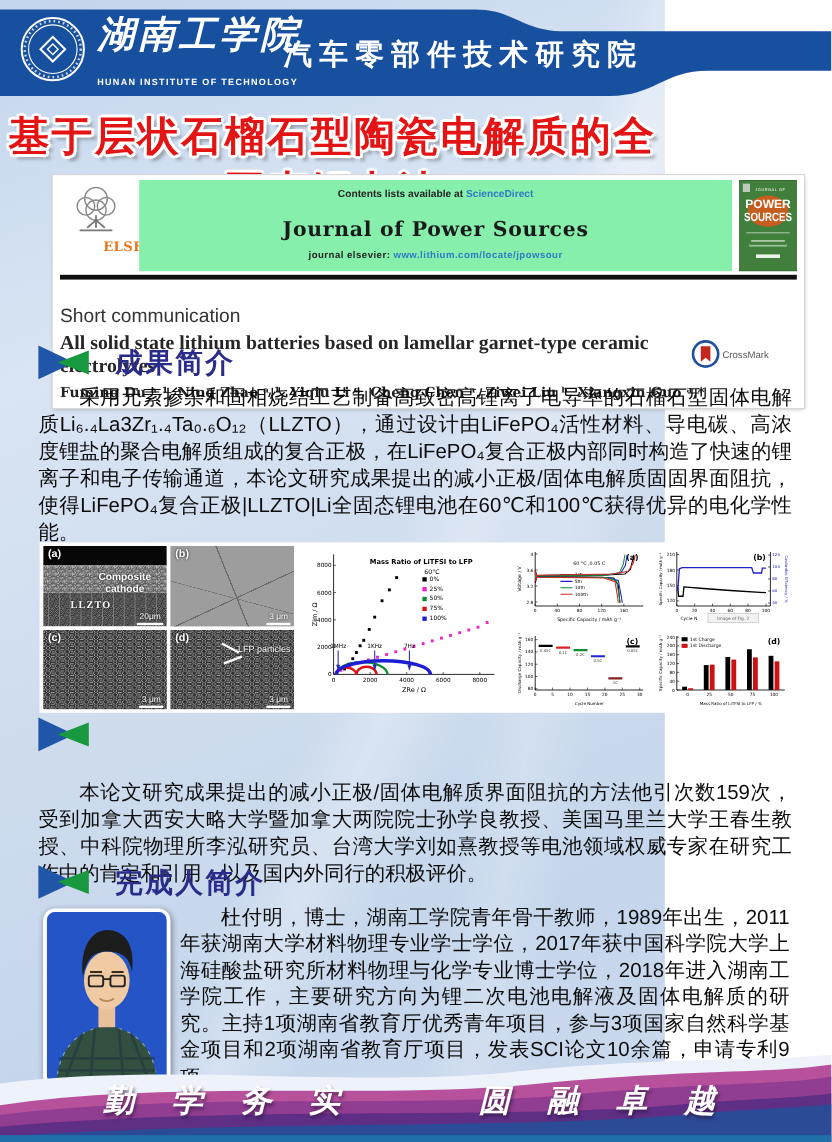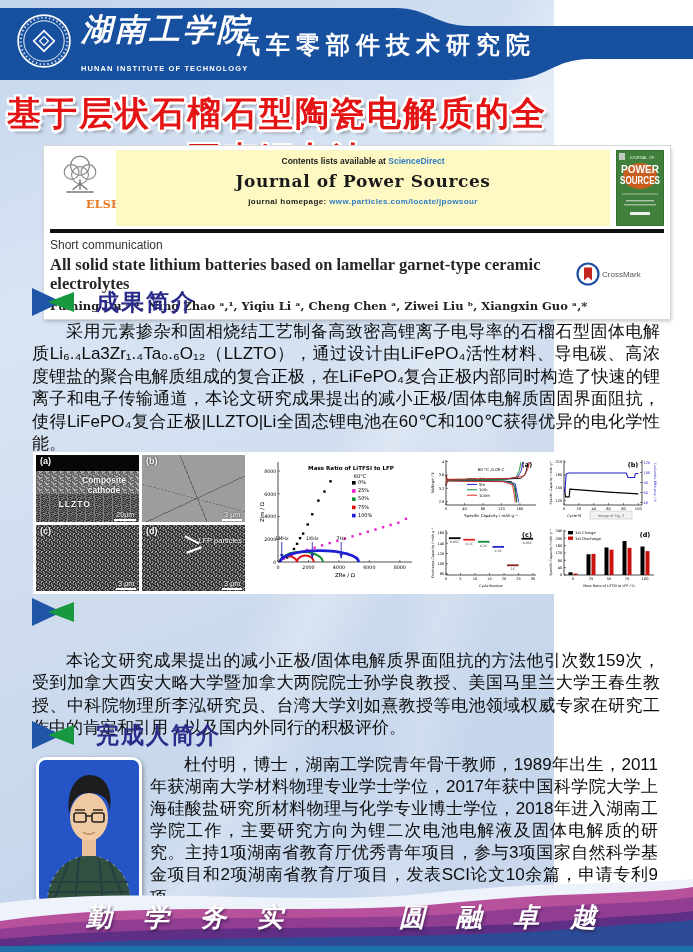--- a/index.html
+++ b/index.html
@@ -16,27 +16,27 @@
 .inst{position:absolute;left:236px;top:29px;color:#fff;font-weight:bold;font-size:24px;letter-spacing:6px;white-space:nowrap;}
 .big-title{position:absolute;top:91px;left:0;width:100%;text-align:center;
   font-family:"DejaVu Serif","Liberation Serif",serif;font-weight:900;font-size:34px;letter-spacing:2px;color:#e51414;
   text-shadow:-2px -2px 0 #fff,2px -2px 0 #fff,-2px 2px 0 #fff,2px 2px 0 #fff,0 -2.5px 0 #fff,0 2.5px 0 #fff,-2.5px 0 0 #fff,2.5px 0 0 #fff,4px 4px 3px rgba(70,70,70,.45);}
 .star{position:absolute;pointer-events:none;}
 
 .paper{position:absolute;top:146px;left:44px;width:614px;background:#fff;padding:4px 6px 6px;box-shadow:0 0 0 1px #d8d8d8,1px 2px 4px rgba(0,0,0,.25);}
 .jhead{display:flex;gap:6px;align-items:stretch;}
 .els{width:60px;text-align:center;padding-top:2px;}
 .elsname{font-family:"DejaVu Serif",serif;font-size:11px;font-weight:bold;color:#e87722;letter-spacing:.3px;margin-left:36px;}
-.jbox{flex:1;background:#fef9c3;text-align:center;padding:6px 4px 7px;}
+.jbox{flex:1;background:#86efac;text-align:center;padding:6px 4px 7px;}
 .jline1{font-size:8.5px;font-weight:bold;color:#222;}
 .link{color:#2e7cc3;}
-.jname{font-family:"DejaVu Serif",serif;font-size:17px;font-weight:600;color:#1a1a1a;margin:5px 0 6px;letter-spacing:.6px;}
+.jname{font-family:"DejaVu Serif",serif;font-size:17px;font-weight:600;color:#1a1a1a;margin:16px 0 6px;letter-spacing:.6px;}
 .jline3{font-size:8px;font-weight:bold;color:#222;letter-spacing:.4px;}
 .rule{height:4px;background:#101010;margin-top:3px;}
-.stype{font-size:12px;color:#333;margin:5px 0 3px;}
+.stype{font-size:16px;color:#333;margin:22px 0 3px;}
 .trow{display:flex;gap:8px;align-items:flex-start;}
 .ptitle{flex:1;font-family:Liberation Serif, serif;font-size:16.5px;font-weight:bold;color:#262626;line-height:1.16;}
 .cm{width:88px;margin-top:6px;}
 .authors{font-family:"DejaVu Serif",serif;font-size:11.5px;font-weight:bold;color:#222;margin-top:6px;}
 
 .shead{position:absolute;left:30px;display:flex;align-items:center;gap:20px;}
 .stitle{font-size:23px;font-weight:900;color:#2b2b8a;letter-spacing:2px;}
 .para{position:absolute;left:32px;width:628px;text-align:justify;text-indent:2em;font-size:17px;line-height:1.32;color:#0c0c0c;}
 #s1{top:286px}#p1{top:321px}
 #s2{top:596px}#p2{top:650px}
@@ -47,21 +47,21 @@
 .semgrid{width:212px;display:grid;grid-template-columns:1fr 1fr;grid-template-rows:1fr 1fr;gap:3px;padding:2px;}
 .sem{position:relative;color:#fff;overflow:hidden;}
 .sem .lbl{position:absolute;top:1px;left:4px;font-weight:bold;font-size:9px;text-shadow:0 0 2px #000;}
 .sem .scale{position:absolute;right:3px;bottom:1px;font-size:7px;border-bottom:2px solid #fff;padding:0 2px 1px;text-shadow:0 0 2px #000;}
 .panel-a .top{position:absolute;top:0;left:0;right:0;height:24%;background:#070707;}
 .panel-a .mid{position:absolute;top:24%;left:0;right:0;height:34%;
   background:repeating-conic-gradient(#b2b2b2 0 9deg,#6d6d6d 9deg 17deg,#909090 17deg 24deg,#5a5a5a 24deg 33deg);background-size:7px 6px;}
 .panel-a .bot{position:absolute;top:58%;left:0;right:0;bottom:0;
   background:repeating-conic-gradient(#7d7d7d 0 11deg,#3f3f3f 11deg 20deg,#626262 20deg 26deg,#2e2e2e 26deg 36deg);background-size:9px 8px;}
 .panel-a .t1{position:absolute;top:30%;left:0;right:0;text-align:center;font-size:8.5px;font-weight:bold;text-shadow:0 0 2px #000;padding-left:33px;}
-.panel-a .t2{position:absolute;top:66%;left:22%;font-size:8.5px;font-weight:bold;letter-spacing:1px;text-shadow:0 0 2px #000;}
+.panel-a .t2{position:absolute;top:66%;left:22%;font-size:8.5px;font-weight:bold;letter-spacing:1px;text-shadow:0 0 2px #000;font-family:Liberation Serif, serif;}
 .panel-b{background:linear-gradient(68deg,transparent 49.5%,#6c6c6c 49.5% 50.4%,transparent 50.4%),
   linear-gradient(155deg,transparent 59.5%,#6a6a6a 59.5% 60.4%,transparent 60.4%),
   linear-gradient(15deg,transparent 39.6%,#787878 39.6% 40.3%,transparent 40.3%),#9d9d9d;}
 .panel-cd{background:repeating-conic-gradient(#a9a9a9 0 7deg,#2b2b2b 7deg 15deg,#787878 15deg 20deg,#383838 20deg 31deg,#8f8f8f 31deg 36deg);background-size:8px 6px;}
 .lfp{position:absolute;top:12px;right:3px;font-size:7.5px;font-weight:normal;text-align:right;line-height:1.15;text-shadow:0 0 2px #000;}
 .lfp .ar{position:absolute;width:16px;height:1.6px;background:#fff;}
 .nyq{width:176px;background:#fff;}
 .rgrid{width:238px;display:grid;grid-template-columns:1fr 1fr;grid-template-rows:1fr 1fr;background:#fff;}
 
 .photo{position:absolute;top:757px;left:36px;width:100px;height:143px;border:3px solid #fff;border-radius:10px;overflow:hidden;box-shadow:1px 2px 5px rgba(0,0,0,.4);}
@@ -116,21 +116,21 @@
           <path d="M20,26 V36 M20,30 L13,36 M20,30 L27,36 M7,38 H33" fill="none" stroke="#777" stroke-width="1.4"></path>
         </svg>
         <div class="elsname">ELSEVIER</div>
       </div>
       <div class="jbox">
         <div class="jline1">
           <span>Contents lists available at </span><span class="link">ScienceDirect</span>
         </div>
         <div class="jname">Journal of Power Sources</div>
         <div class="jline3">
-          <span>journal homepage: </span><span class="link">www.particles.com/locate/jpowsour</span>
+          <span>journal elsevier: </span><span class="link">www.lithium.com/locate/jpowsour</span>
         </div>
       </div>
       <svg width="48" height="76" viewBox="0 0 48 76">
         <rect x="0" y="0" width="48" height="76" fill="#41803c" stroke="#2c5e28"></rect>
         <rect x="3" y="3" width="6" height="7" fill="#ddd" opacity=".8"></rect>
         <text x="26" y="9" font-size="3.2" fill="#fff" text-anchor="middle" letter-spacing="0.5">JOURNAL OF</text>
         <ellipse cx="24" cy="26" rx="17" ry="13" fill="#cf5a1e" opacity=".95"></ellipse>
         <text x="24" y="23" font-size="10" font-weight="bold" fill="#fff" text-anchor="middle" textLength="38" lengthAdjust="spacingAndGlyphs">POWER</text>
         <text x="24" y="34" font-size="10" font-weight="bold" fill="#fff" text-anchor="middle" textLength="40" lengthAdjust="spacingAndGlyphs">SOURCES</text>
         <line x1="6" y1="44" x2="42" y2="44" stroke="#fff" stroke-width=".6" opacity=".8"></line>

